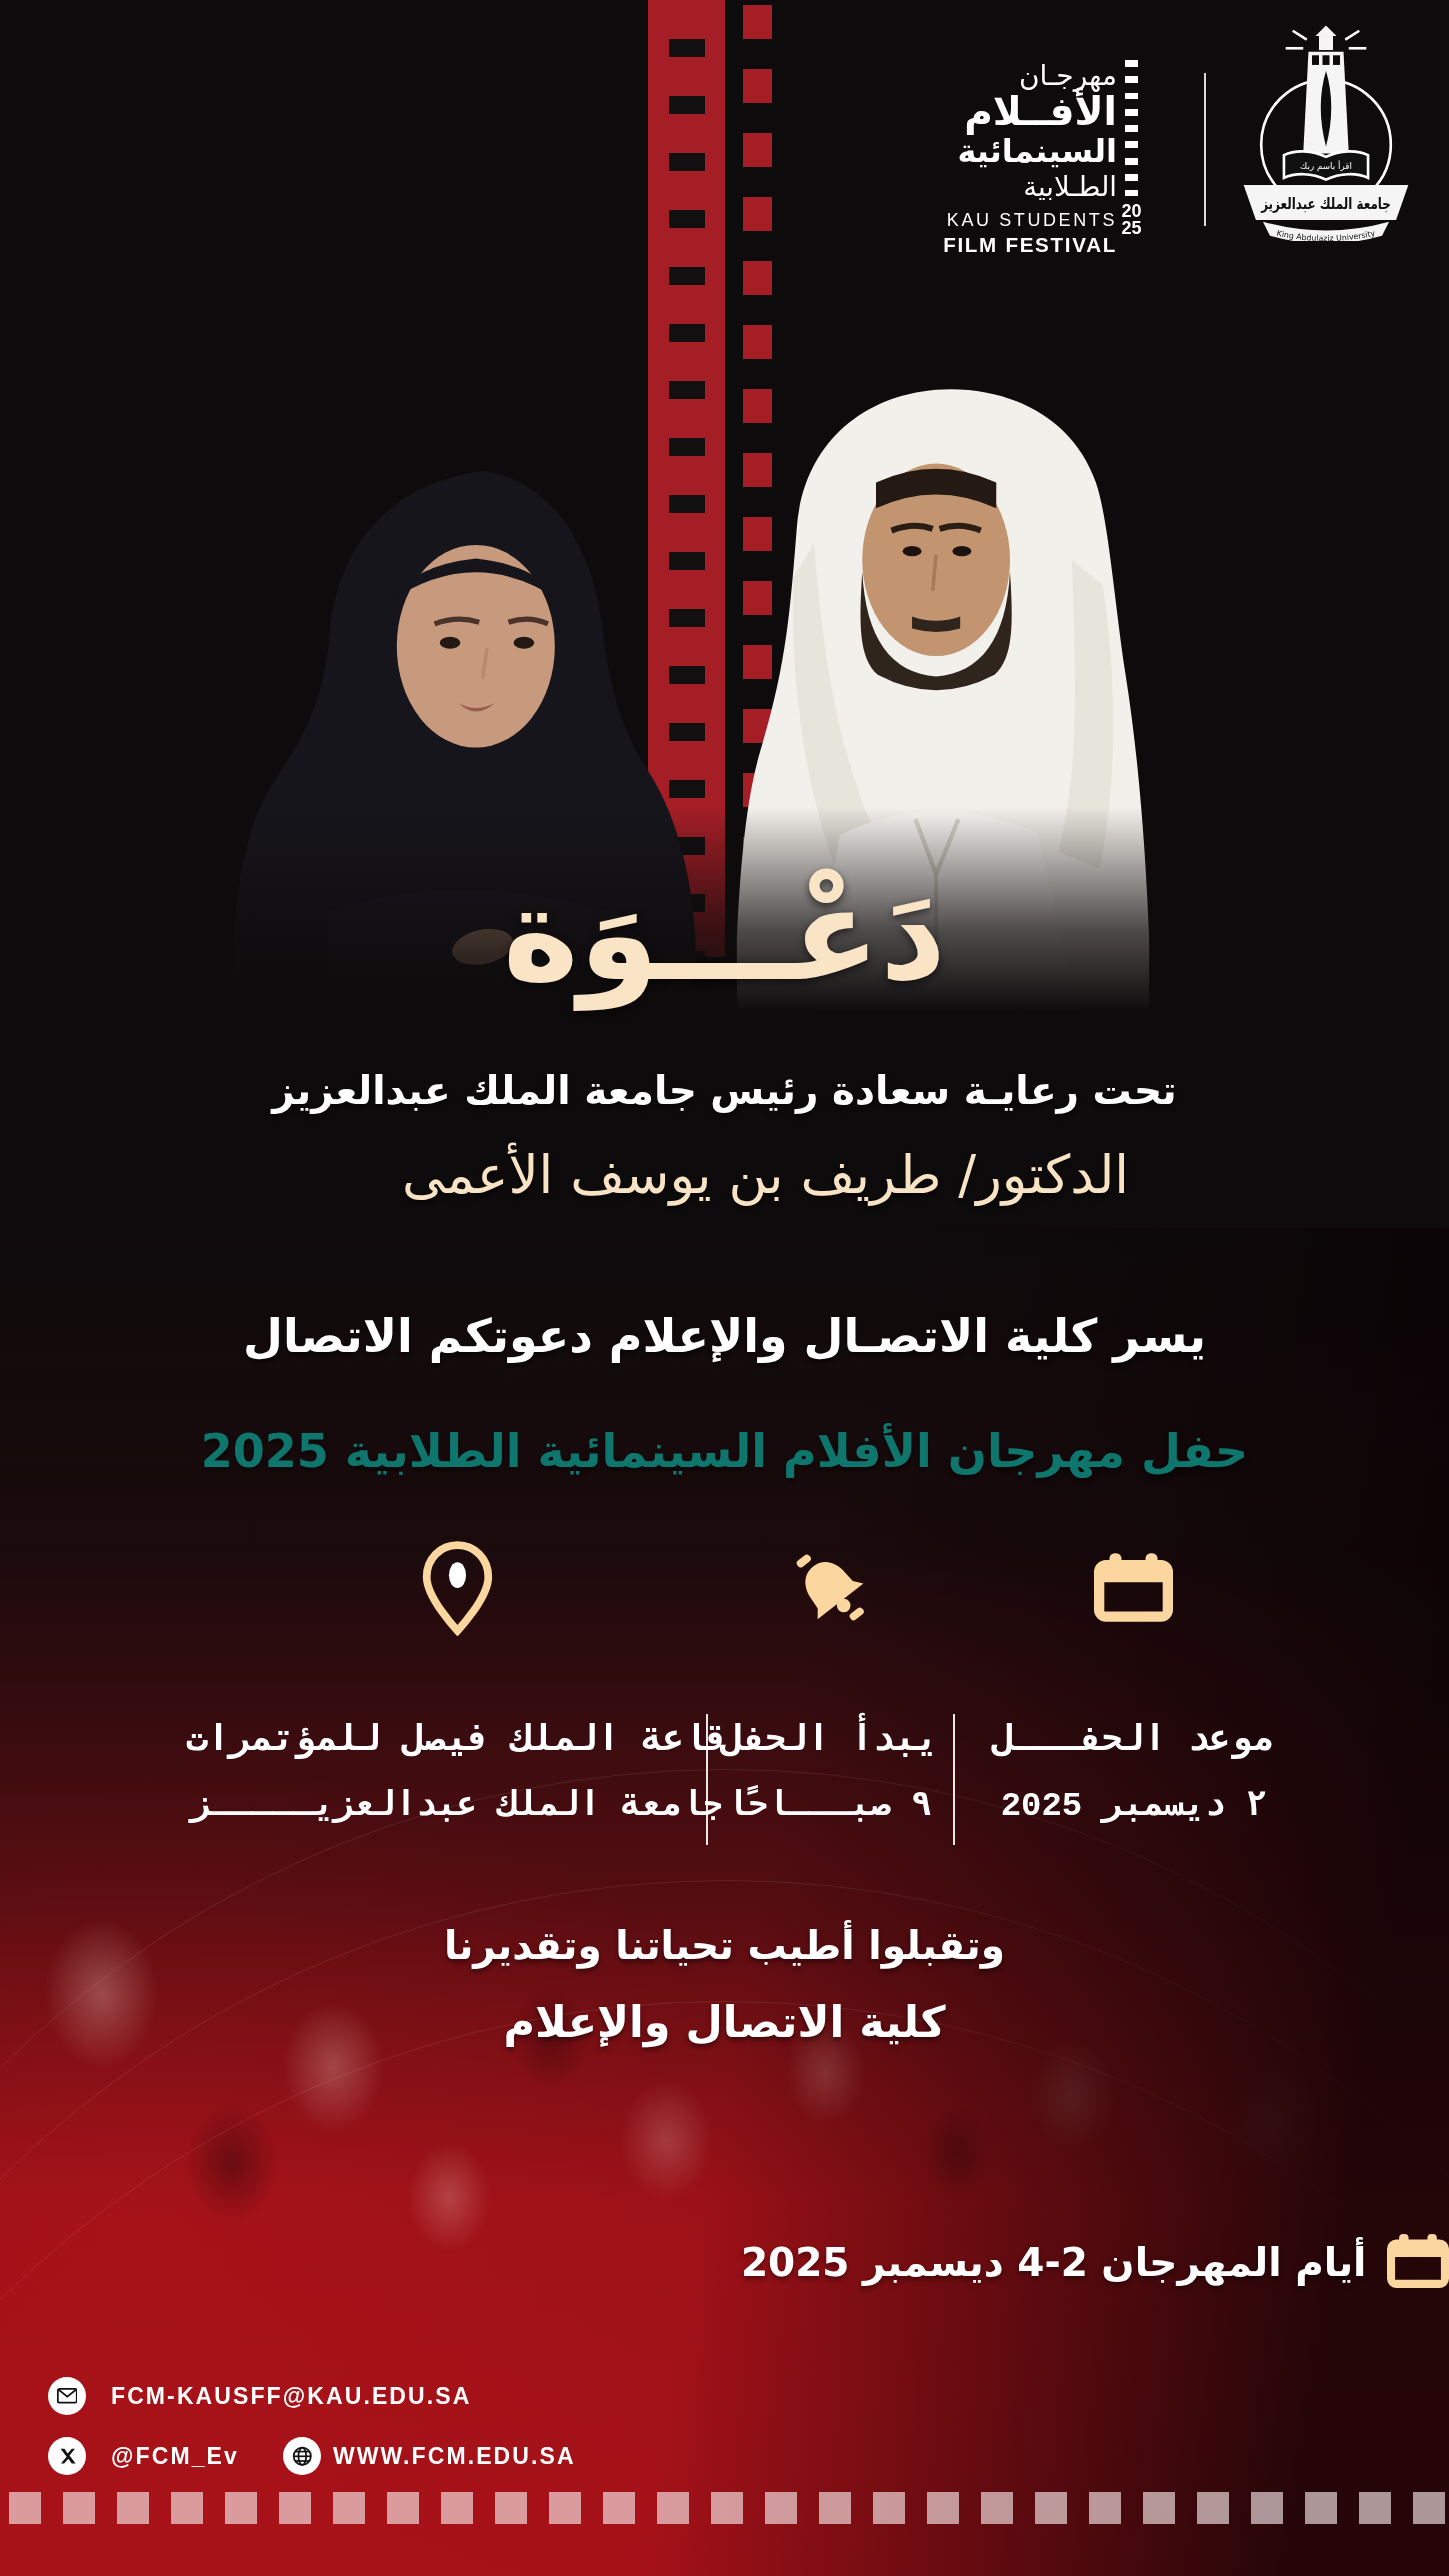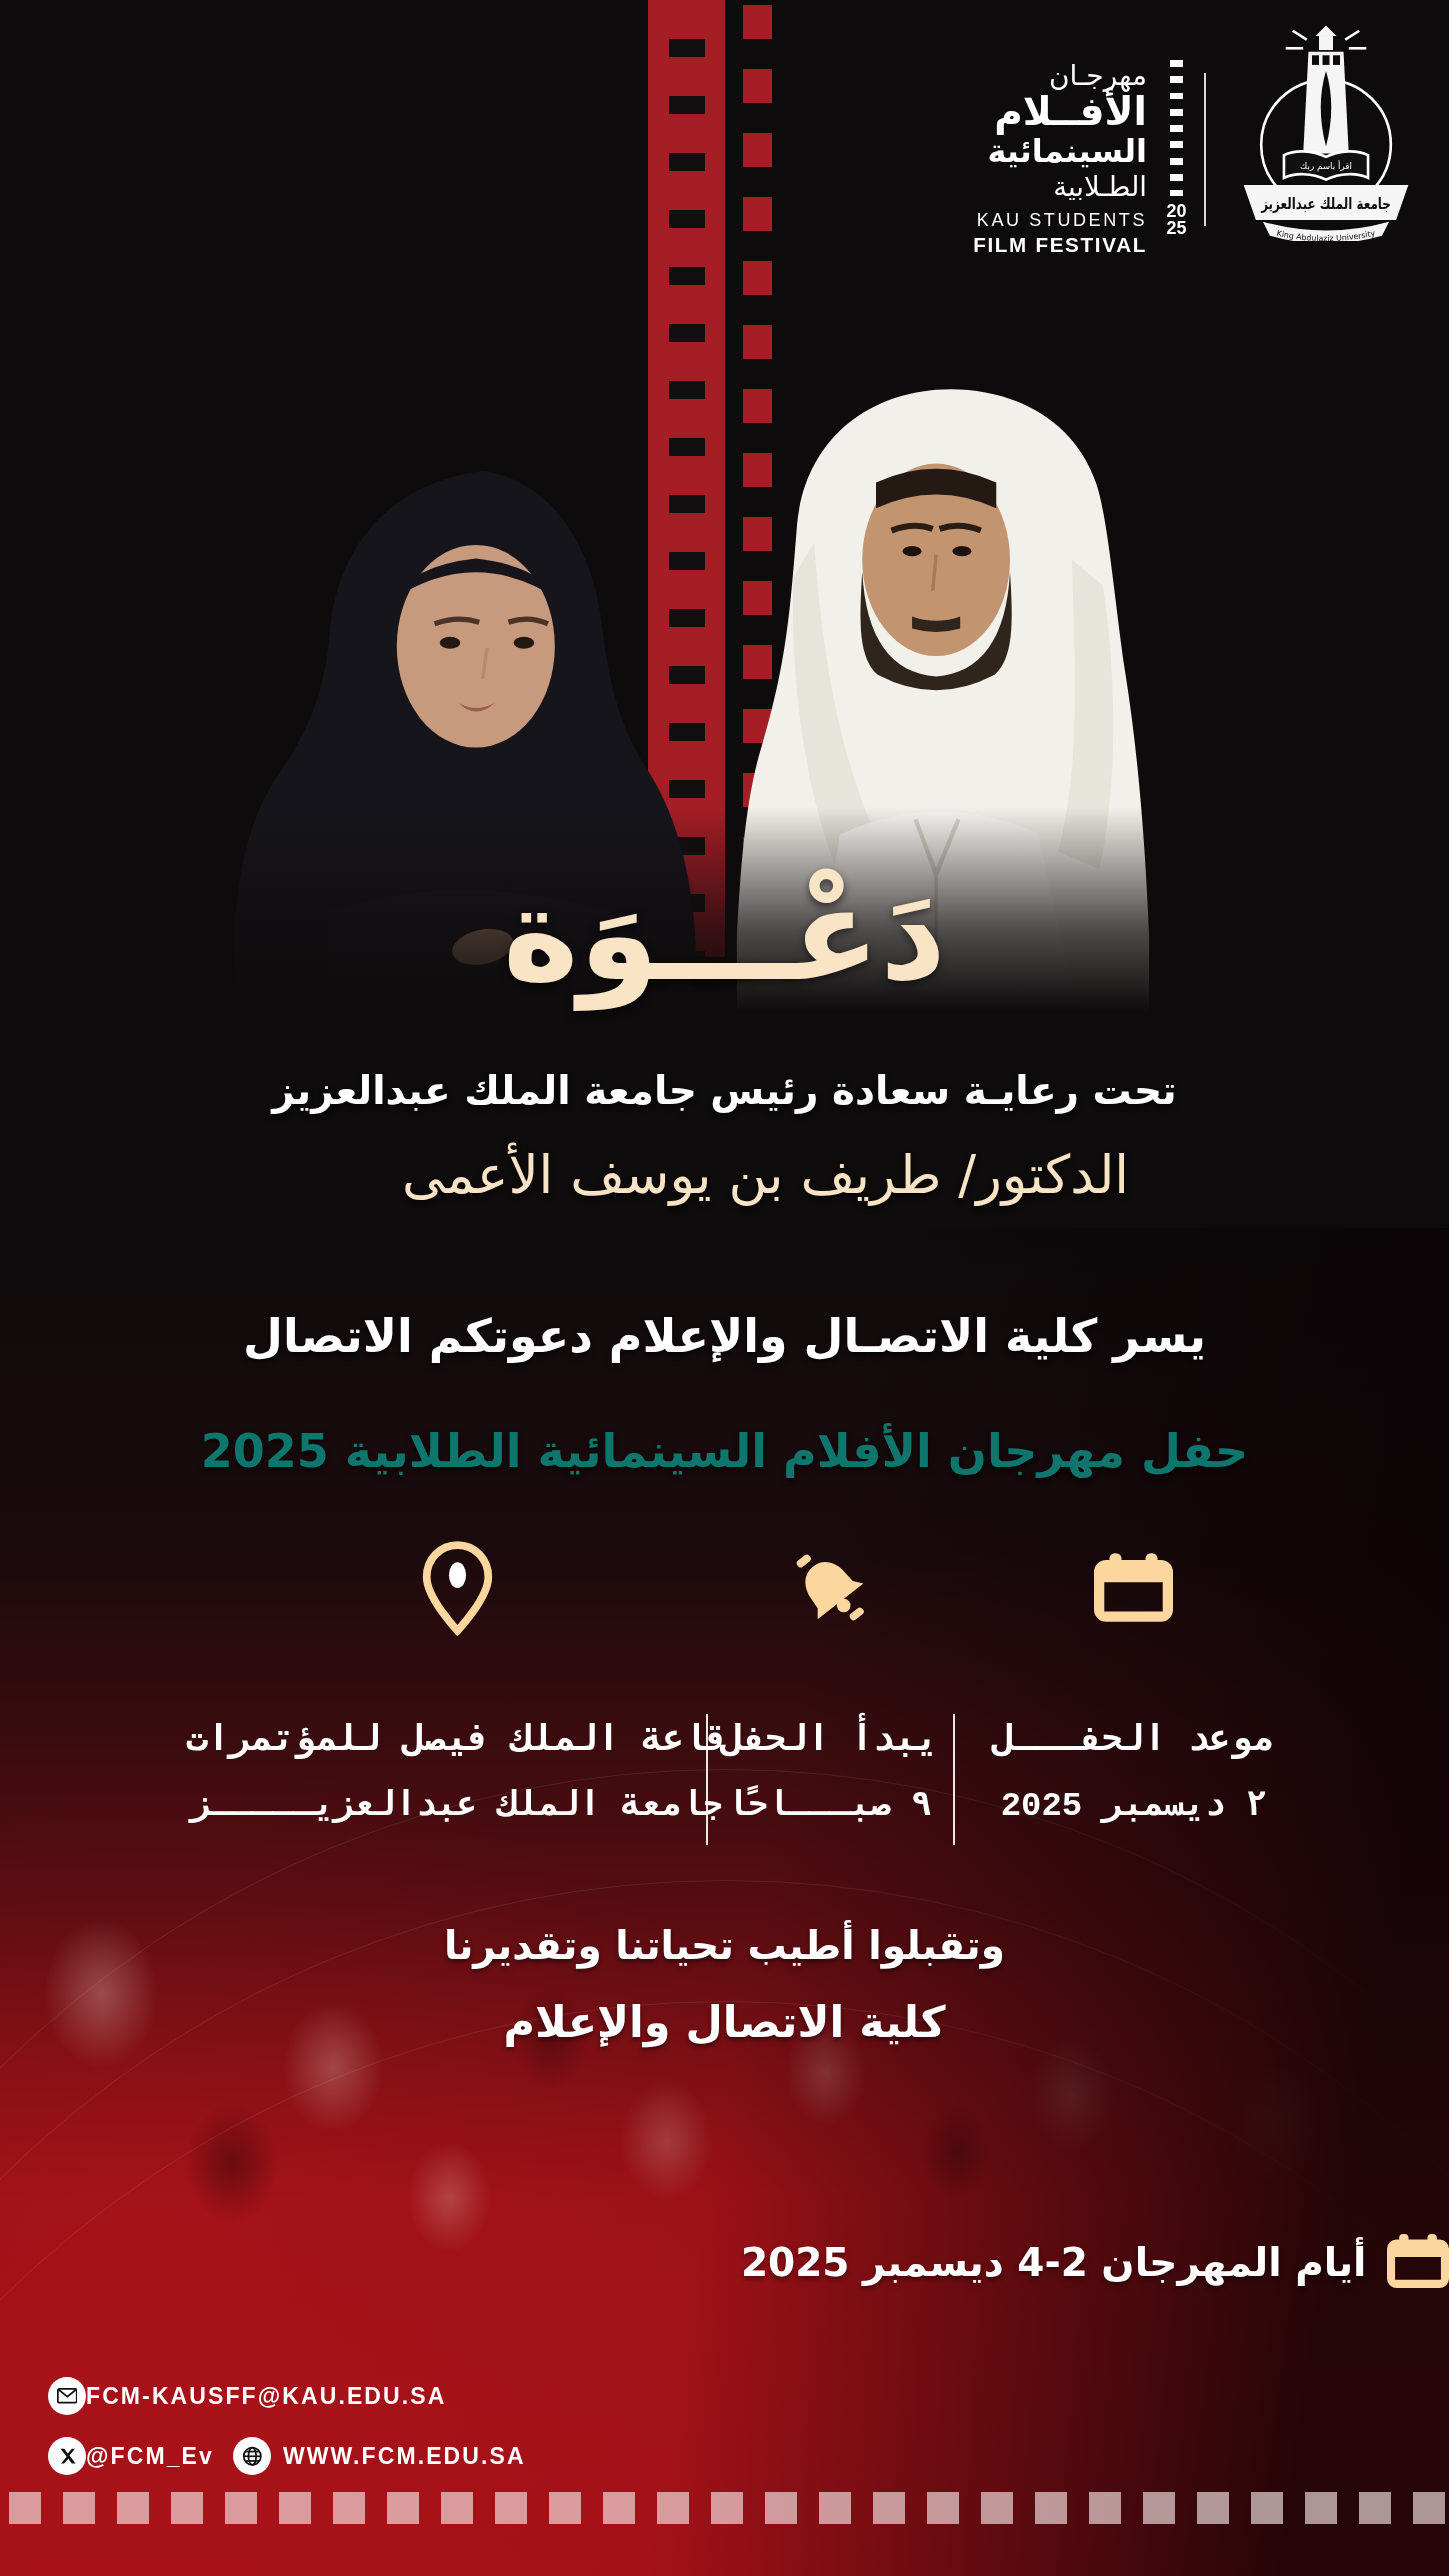--- a/index.html
+++ b/index.html
@@ -32,21 +32,21 @@
   
   .strip-band{left:648px;top:0;width:77px;height:957px;background:#a51e26;}
   .strip-holes{left:669px;top:0;width:36px;height:957px;
     background:repeating-linear-gradient(180deg, transparent 0 39px, #120f10 39px 57px);}
   .strip-squares{left:743px;top:5.2px;width:29px;height:841px;
     background:repeating-linear-gradient(180deg, #a51e26 0 34px, transparent 34px 64px);}
   
   .sprocket-bottom{left:8.6px;top:2492px;width:1441px;height:32px;
     background:repeating-linear-gradient(90deg, rgba(248,233,233,.64) 0 32px, transparent 32px 54px);}
   
-  .fest-logo{left:958px;top:60px;display:flex;gap:21px;align-items:stretch;}
+  .fest-logo{left:928px;top:60px;display:flex;gap:6px;align-items:stretch;}
   .fl-text{width:189px;text-align:right;direction:rtl;}
   .fl-a1{font-size:28px;font-weight:400;letter-spacing:1.7px;line-height:1.15;}
   .fl-a2{font-size:39px;font-weight:700;line-height:1.05;}
   .fl-a3{font-size:32px;font-weight:700;line-height:1.15;}
   .fl-a4{font-size:27.5px;font-weight:300;letter-spacing:4.3px;line-height:1.2;}
   .fl-l1{font-family:"Liberation Sans",sans-serif;font-size:18px;letter-spacing:2.6px;margin-top:6.9px;}
   .fl-l2{font-family:"Liberation Sans",sans-serif;font-size:20.6px;font-weight:700;letter-spacing:1.7px;margin-top:1.7px;}
   .fl-right{display:flex;flex-direction:column;align-items:center;width:17px;}
   .film-glyph{width:13.7px;height:136px;
     background:repeating-linear-gradient(180deg,#fff 0 6.9px, transparent 6.9px 16.3px);}
@@ -70,21 +70,21 @@
   .v-div{top:1714px;width:1.7px;height:131px;background:rgba(255,255,255,.9);}
   
   .banner{left:50%;transform:translateX(-50%);top:2135px;width:780px;height:74px;
     border-radius:13.7px;background:linear-gradient(90deg,#3a0c10,#200609 55%,#150508);
     display:flex;align-items:center;justify-content:center;}
   .banner-text{font-size:29px;font-weight:600;direction:rtl;}
   .days-row{left:0;top:2234px;width:1449px;display:flex;
     align-items:center;gap:20.6px;direction:rtl;}
   .days-text{font-size:39px;font-weight:700;text-shadow:0 2.6px 5.2px rgba(0,0,0,.4);}
   
-  .contact-row{position:absolute;left:48px;display:flex;align-items:center;gap:0;}
+  .contact-row{position:absolute;left:48px;display:flex;align-items:center;gap:25px;}
   .ccircle{width:38px;height:38px;border-radius:50%;background:#fff;
     display:flex;align-items:center;justify-content:center;flex:none;}
   .contact-text{font-family:"Liberation Sans",sans-serif;font-size:23px;font-weight:700;
     letter-spacing:2.1px;color:#fff;}
   .globe-group{display:flex;align-items:center;gap:12px;margin-left:19px;}
   
   .photo-fade{left:0;top:807px;width:1449px;height:223px;
     background:linear-gradient(180deg, rgba(14,11,12,0) 0%, rgba(14,11,12,.72) 55%, #0e0b0c 92%);}
   .fig{position:absolute;}
 </style>

